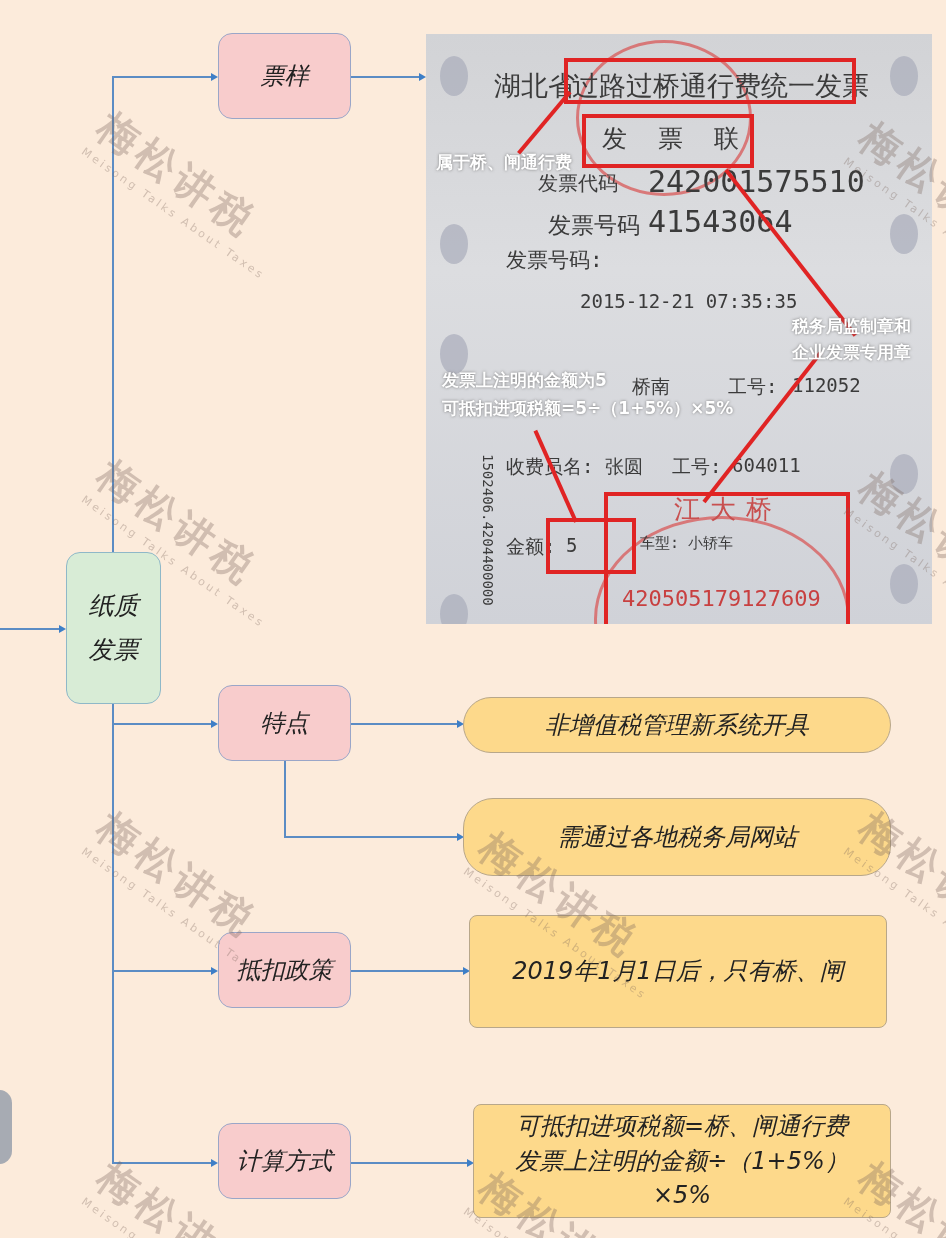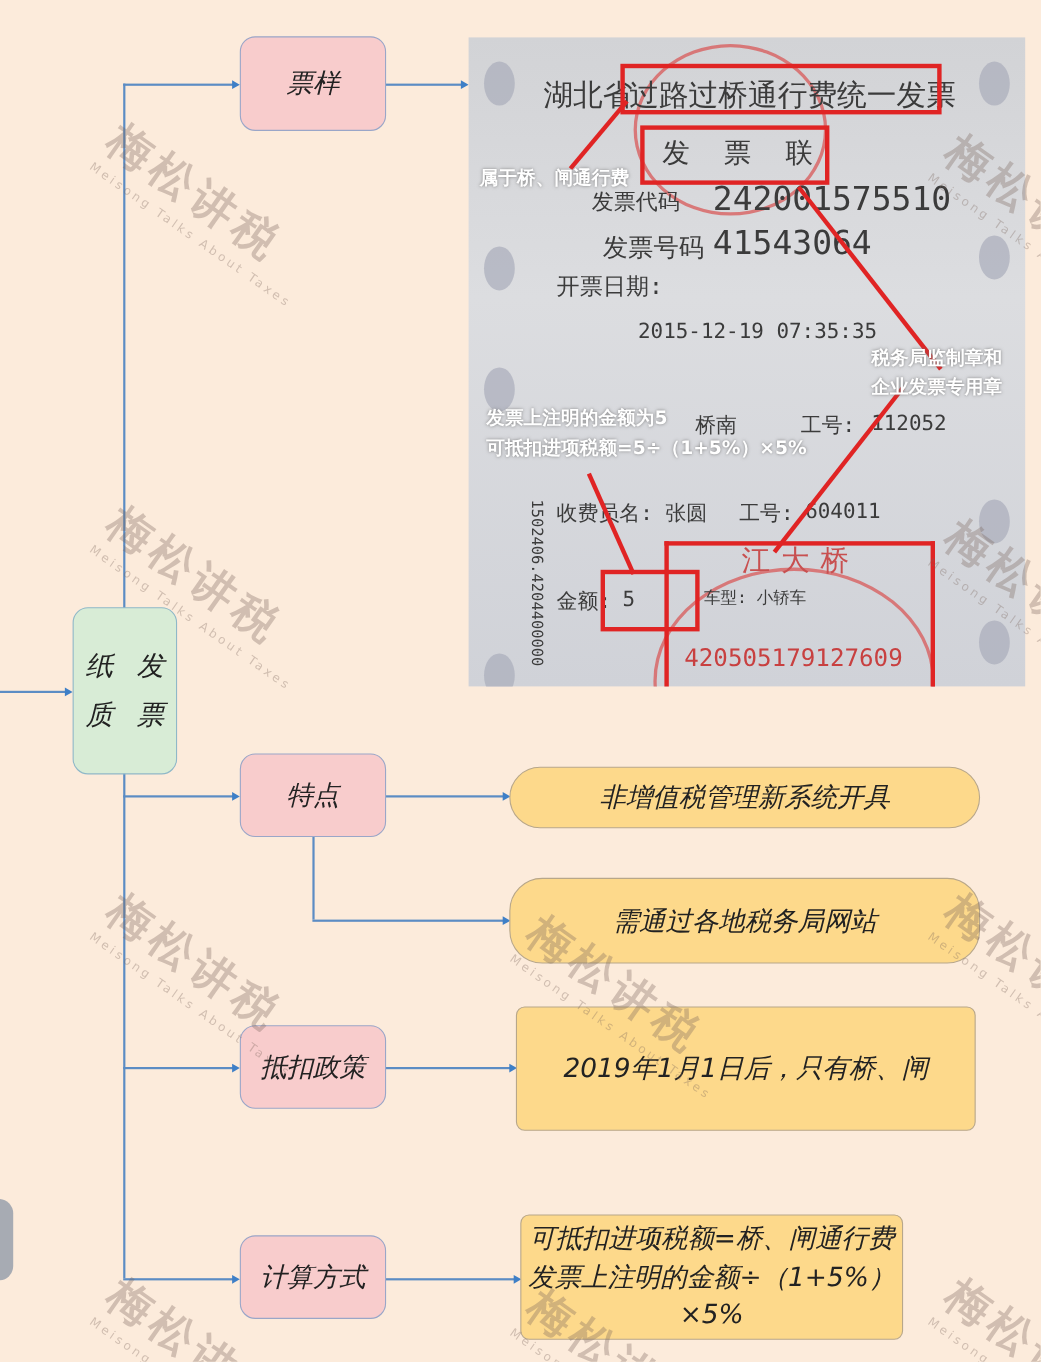--- a/index.html
+++ b/index.html
@@ -71,21 +71,21 @@
 <div class="line-h" style="left:112px;top:970px;width:100px;"></div>
 <div class="arrow" style="left:211px;top:967px;"></div>
 <div class="line-h" style="left:350px;top:970px;width:114px;"></div>
 <div class="arrow" style="left:463px;top:967px;"></div>
 
 <div class="line-h" style="left:112px;top:1162px;width:100px;"></div>
 <div class="arrow" style="left:211px;top:1159px;"></div>
 <div class="line-h" style="left:350px;top:1162px;width:118px;"></div>
 <div class="arrow" style="left:467px;top:1159px;"></div>
 
-<div class="node node-green" style="left:66px;top:552px;width:95px;height:152px;">
+<div class="node node-green" style="left:66px;top:552px;width:95px;height:152px;flex-direction:column;">
   <span>纸质</span>
   <span>发票</span>
 </div>
 
 <div class="node node-pink" style="left:218px;top:33px;width:133px;height:86px;">
   <span>票样</span>
 </div>
 <div class="node node-pink" style="left:218px;top:685px;width:133px;height:76px;">
   <span>特点</span>
 </div>
@@ -98,21 +98,21 @@
 
 <div class="node node-yellow pill" style="left:463px;top:697px;width:428px;height:56px;">
   <span>非增值税管理新系统开具</span>
 </div>
 <div class="node node-yellow pill" style="left:463px;top:798px;width:428px;height:78px;flex-direction:column;line-height:1.35;">
   <span>需通过各地税务局网站</span>
 </div>
 <div class="node node-yellow" style="left:469px;top:915px;width:418px;height:113px;flex-direction:column;border-radius:8px;">
   <span>2019年1月1日后，只有桥、闸</span>
 </div>
-<div class="node node-yellow" style="left:473px;top:1104px;width:348px;height:114px;flex-direction:column;border-radius:8px;line-height:1.45;">
+<div class="node node-yellow" style="left:473px;top:1104px;width:418px;height:114px;flex-direction:column;border-radius:8px;line-height:1.45;">
   <span>可抵扣进项税额=桥、闸通行费</span>
   <span>发票上注明的金额÷（1+5%）</span>
   <span>×5%</span>
 </div>
 
 <div class="photo">
   <div class="hole" style="left:14px;top:22px;"></div>
   <div class="hole" style="left:14px;top:190px;"></div>
   <div class="hole" style="left:14px;top:300px;"></div>
   <div class="hole" style="left:14px;top:560px;"></div>
@@ -124,22 +124,22 @@
   <div class="stamp" style="left:150px;top:6px;width:170px;height:150px;"></div>
   <div class="stamp" style="left:168px;top:482px;width:250px;height:200px;"></div>
 
   <div class="ptext" style="left:68px;top:34px;font-size:27px;">湖北省</div>
   <div class="ptext" style="left:146px;top:34px;font-size:27px;">过路过桥通行费统一发票</div>
   <div class="ptext" style="left:176px;top:88px;font-size:25px;letter-spacing:8px;">发 票 联</div>
   <div class="ptext" style="left:112px;top:136px;font-size:20px;">发票代码</div>
   <div class="ptext" style="left:222px;top:130px;font-size:30px;">242001575510</div>
   <div class="ptext" style="left:122px;top:176px;font-size:23px;">发票号码</div>
   <div class="ptext" style="left:222px;top:170px;font-size:30px;">41543064</div>
-  <div class="ptext" style="left:80px;top:212px;font-size:21px;">开票日期:</div>
-  <div class="ptext" style="left:154px;top:256px;font-size:19px;">2015-12-19  07:35:35</div>
+  <div class="ptext" style="left:80px;top:212px;font-size:21px;">发票号码:</div>
+  <div class="ptext" style="left:154px;top:256px;font-size:19px;">2015-12-21  07:35:35</div>
   <div class="ptext" style="left:206px;top:340px;font-size:19px;">桥南</div>
   <div class="ptext" style="left:302px;top:340px;font-size:19px;">工号:</div>
   <div class="ptext" style="left:366px;top:340px;font-size:19px;">112052</div>
   <div class="ptext" style="left:80px;top:420px;font-size:19px;">收费员名: 张圆</div>
   <div class="ptext" style="left:246px;top:420px;font-size:19px;">工号:</div>
   <div class="ptext" style="left:306px;top:420px;font-size:19px;">604011</div>
   <div class="ptext" style="left:80px;top:500px;font-size:19px;">金额:</div>
   <div class="ptext" style="left:140px;top:500px;font-size:19px;">5</div>
   <div class="ptext" style="left:214px;top:500px;font-size:15px;">车型: 小轿车</div>
   <div class="ptext" style="left:248px;top:458px;font-size:26px;color:#c85050;letter-spacing:10px;">江大桥</div>

